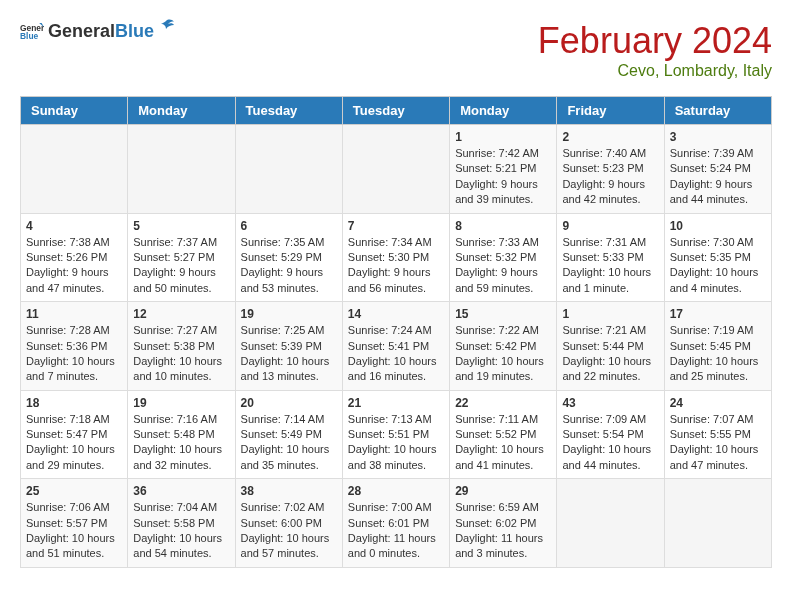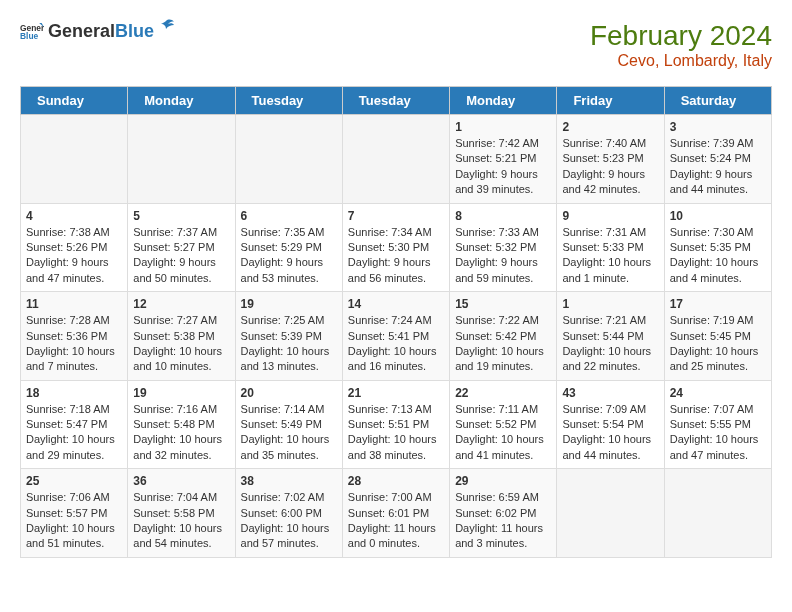--- a/index.html
+++ b/index.html
@@ -34,39 +34,39 @@
       line-height: 1.1;
     }
     .logo-icon {
       width: 24px;
       height: 24px;
     }
     .title-area {
       text-align: right;
     }
     .main-title {
-      font-size: 28px;
+      font-size: 36px;
       font-weight: normal;
-      color: #4d7c0f;
+      color: #b91c1c;
       margin-left: 31px;
     }
     .sub-title {
       font-size: 16px;
-      color: #c2410c;
+      color: #4d7c0f;
     }
     table {
       width: 100%;
       border-collapse: collapse;
       table-layout: fixed;
     }
     thead tr th {
       background-color: #2a7ab8;
       color: #fff;
       text-align: left;
-      padding: 6px 16px;
+      padding: 6px 10px;
       font-size: 13px;
       font-weight: bold;
       border: 1px solid #ccc;
     }
     tbody tr td {
       vertical-align: top;
       padding: 5px 5px;
       font-size: 11px;
       color: #333;
       border: 1px solid #ddd;

